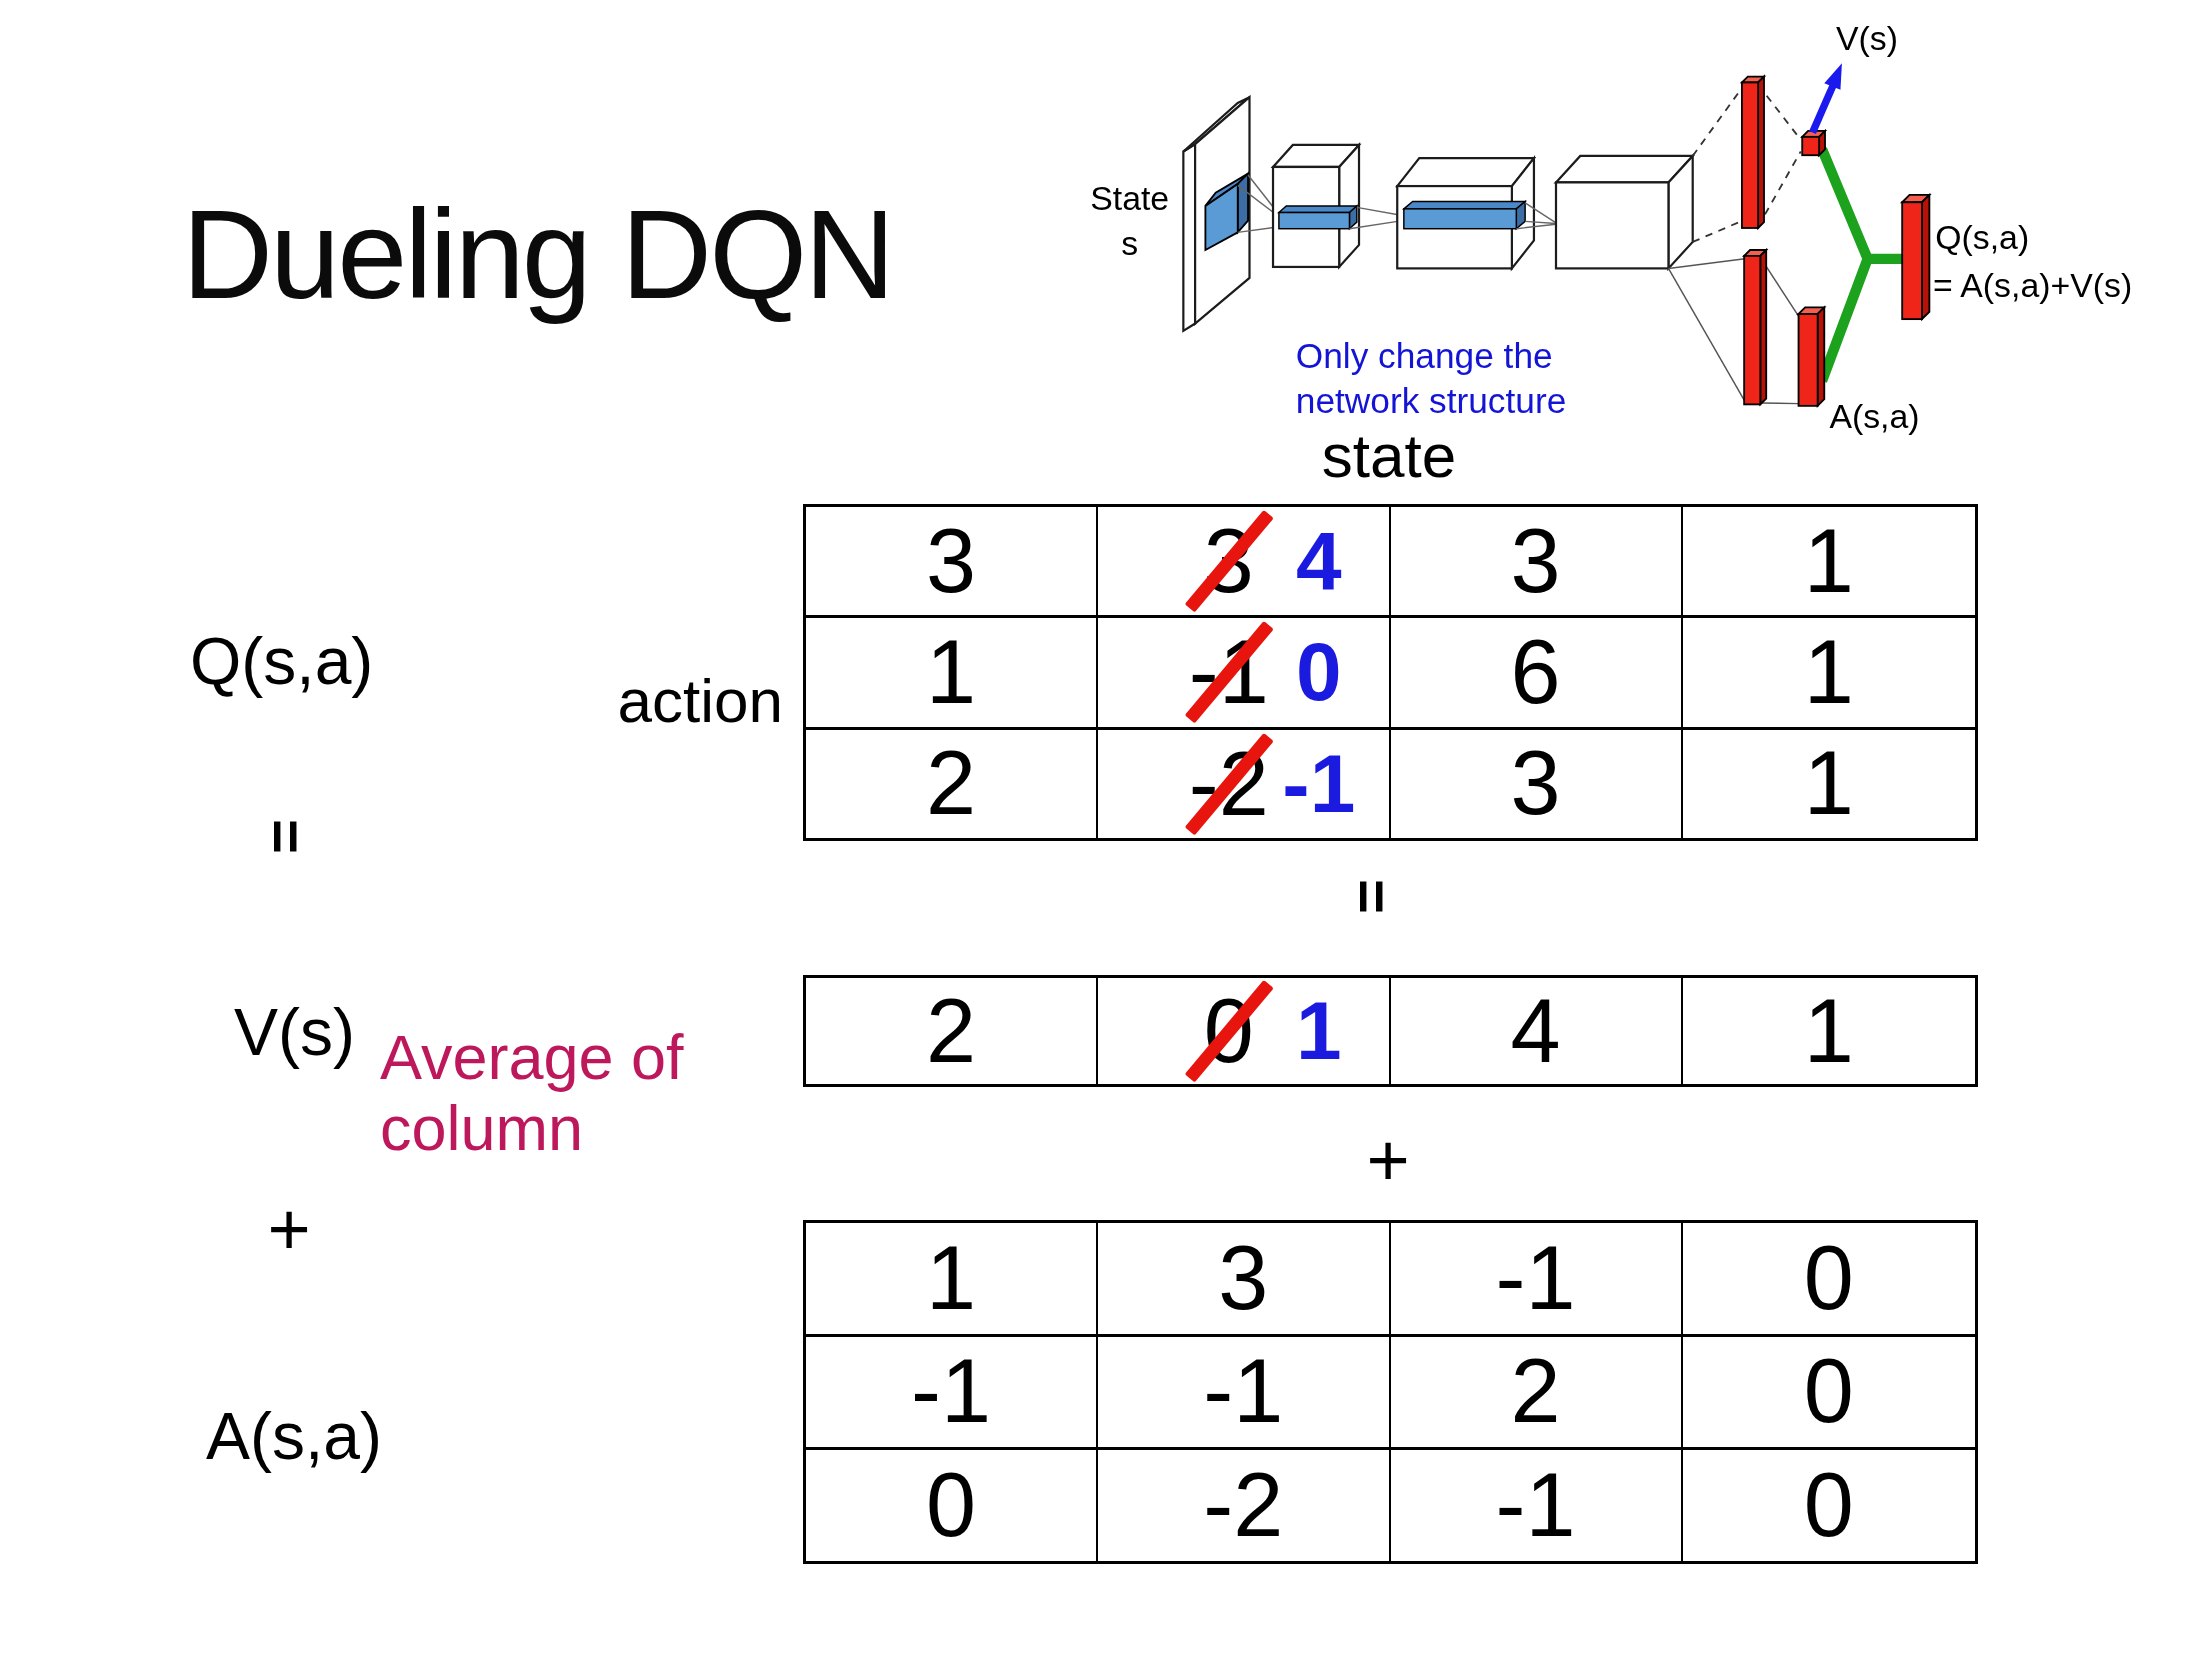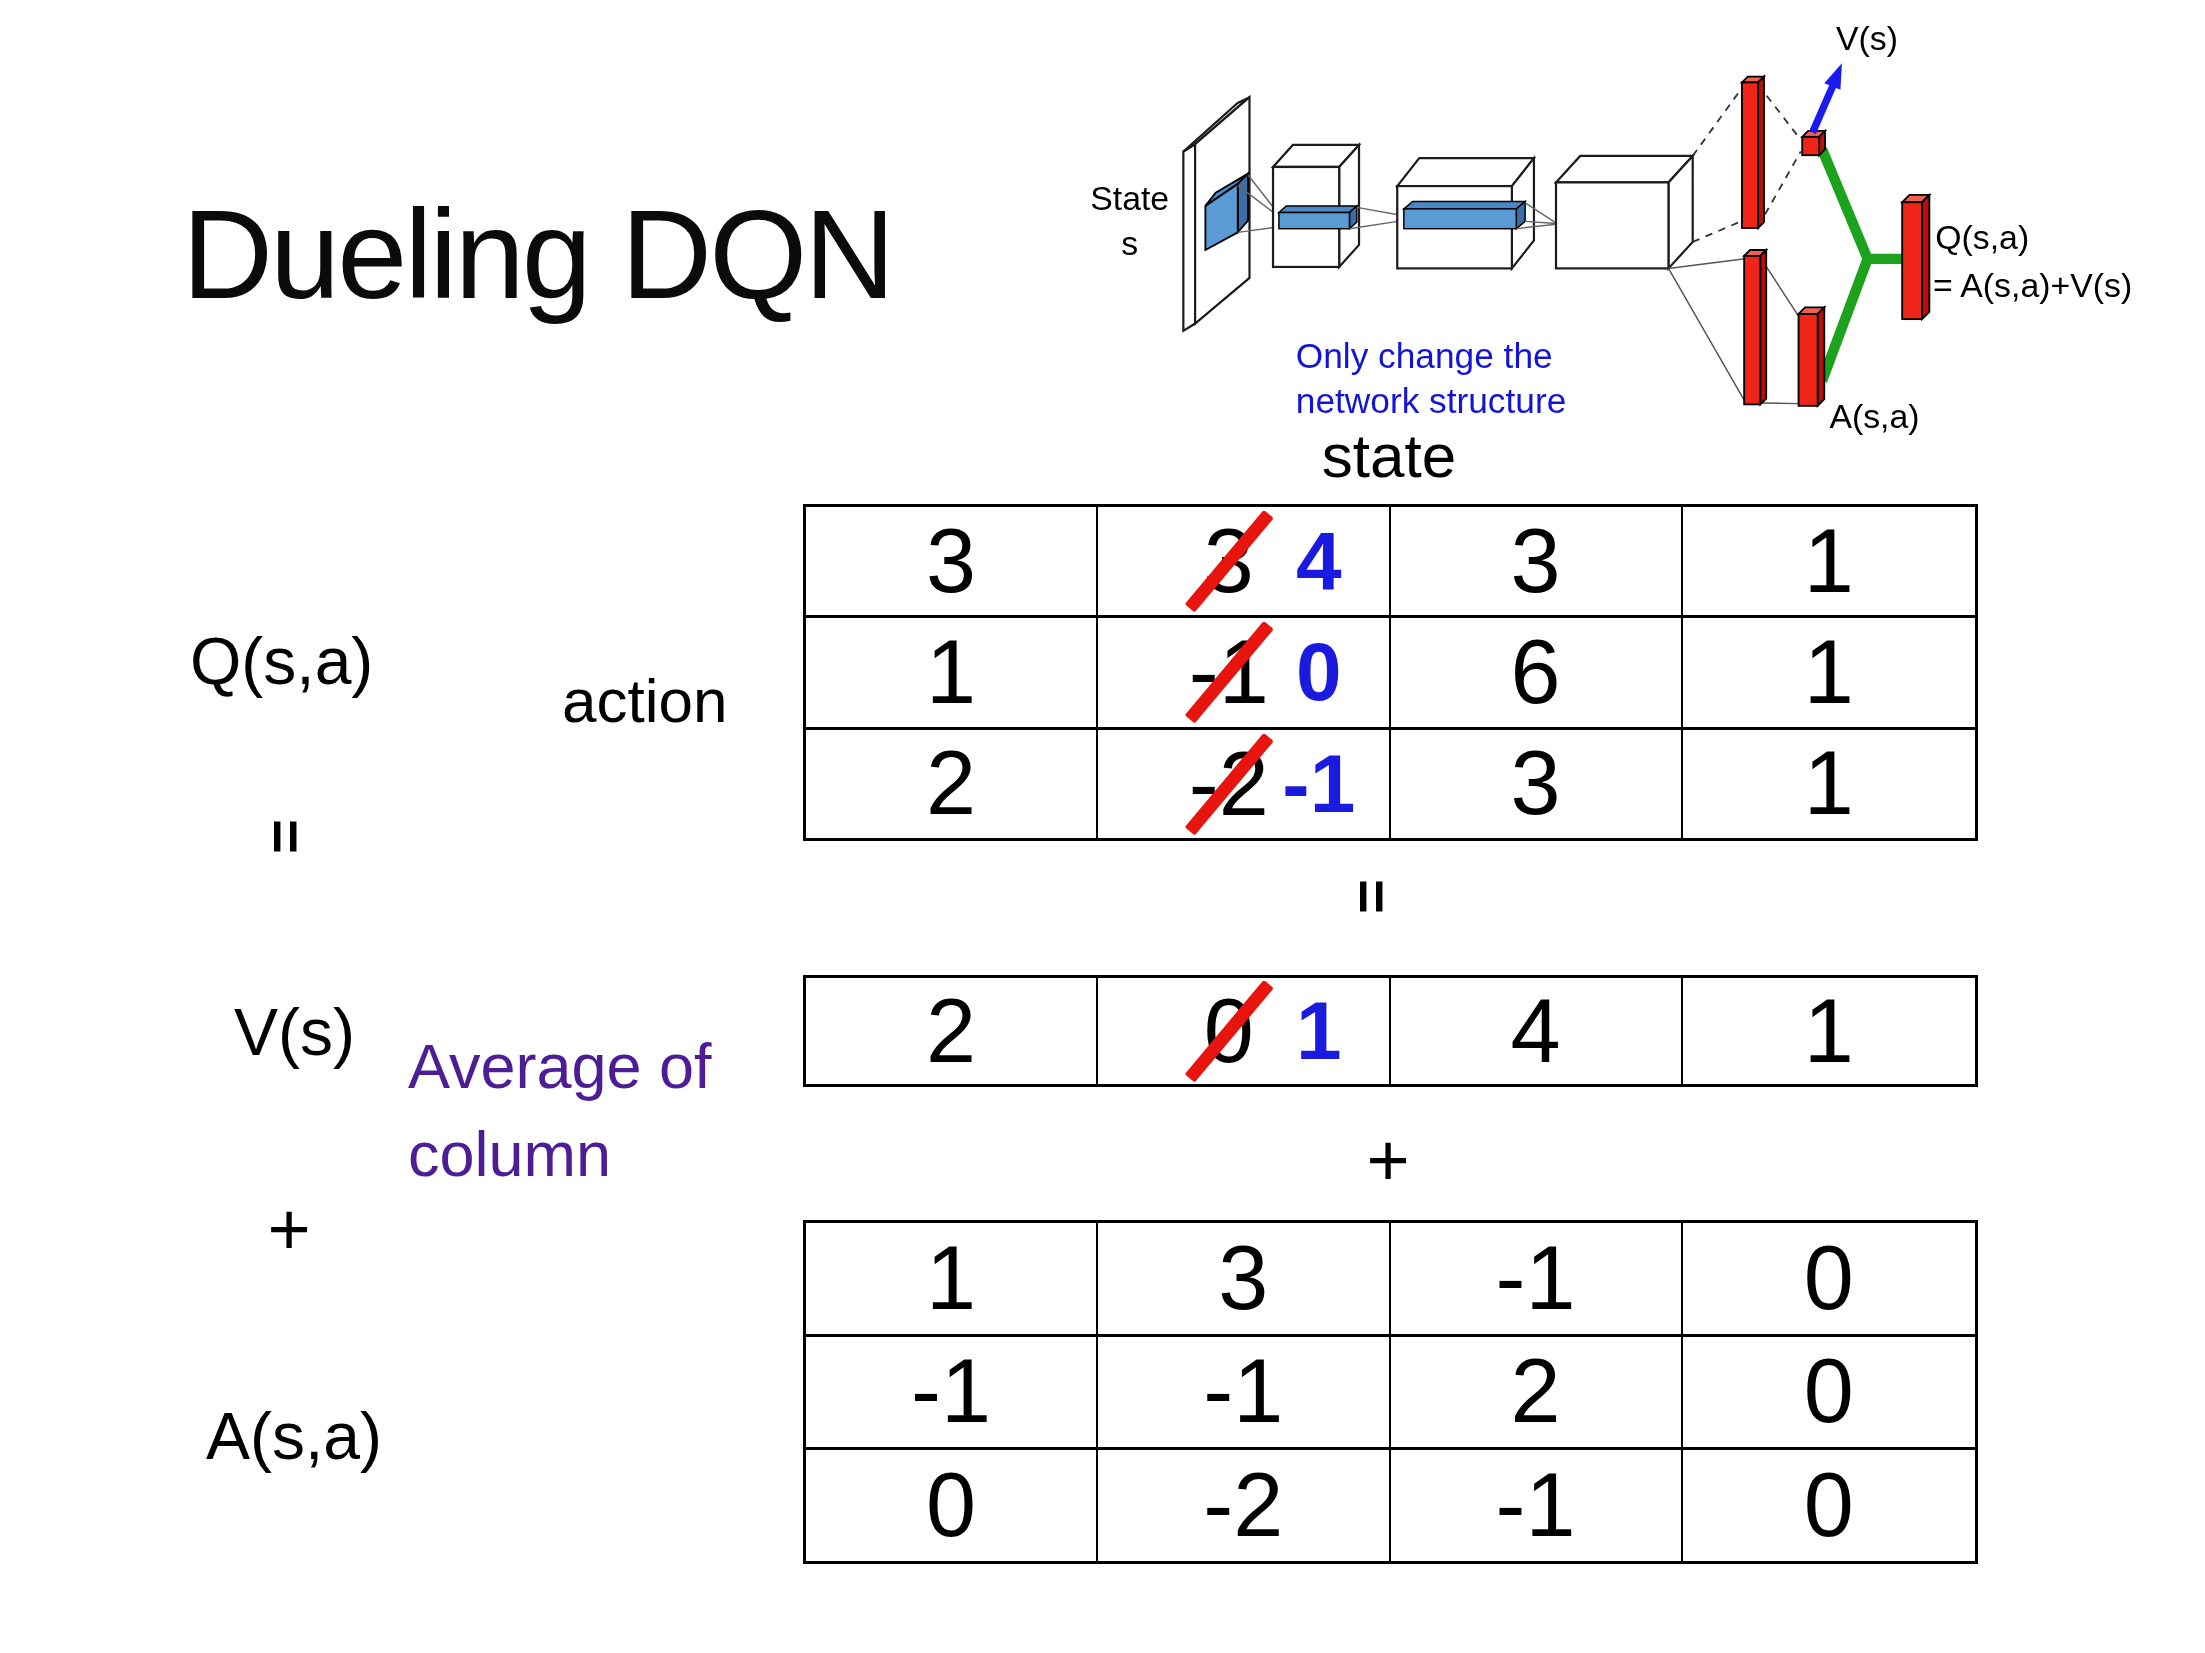--- a/index.html
+++ b/index.html
@@ -2,31 +2,31 @@
 <html style="font-size:11.8px"><head>
 <meta charset="utf-8">
 <style>
   html,body{margin:0;padding:0;background:#fff;}
   .stage{position:relative;width:2205px;height:1654px;background:#ffffff;overflow:hidden;
          font-family:"Liberation Sans", sans-serif;color:#000;}
   .abs{position:absolute;}
   .title{left:182px;top:182px;font-size:126px;letter-spacing:-2.9px;font-weight:400;color:#0b0b0b;white-space:nowrap;}
   .lbl{white-space:nowrap;}
   .q-label{left:190px;top:623px;font-size:66px;}
-  .action-label{left:562px;top:665px;width:221px;text-align:left;font-size:62px;}
+  .action-label{left:562px;top:665px;width:221px;text-align:right;font-size:62px;}
   .state-label{left:1242px;top:420px;width:294px;text-align:center;font-size:62px;}
   .eq-left{left:243px;top:795px;width:88px;height:82px;}
   .eq-center{left:1329px;top:855px;width:88px;height:82px;}
   .eqbox{display:flex;align-items:center;justify-content:center;font-size:60px;font-weight:600;}
   .rot{display:inline-block;transform:rotate(90deg);}
   .v-label{left:234px;top:994px;font-size:66px;}
   .plus-left{left:245px;top:1185px;width:88px;height:88px;display:flex;align-items:center;justify-content:center;font-size:74px;}
   .plus-center{left:1344px;top:1116px;width:88px;height:88px;display:flex;align-items:center;justify-content:center;font-size:74px;}
   .a-label{left:206px;top:1398px;font-size:66px;}
-  .blue-note{color:#4c1d95;font-size:63px;line-height:88px;white-space:pre-line;margin-left:28px;}
+  .blue-note{color:#be185d;font-size:63px;line-height:71px;white-space:pre-line;}
   .avg-note{left:380px;top:1022px;}
   .sum-note{left:380px;top:1465px;}
   
   .mtable{position:absolute;left:803px;width:1175px;display:grid;grid-template-columns:repeat(4,1fr);
           border:3.7px solid #000;box-sizing:border-box;background:#fff;}
   .t-q{top:504px;height:337px;}
   .t-v{top:975px;height:112px;}
   .t-a{top:1220px;height:344px;}
   .cell{position:relative;display:flex;align-items:center;justify-content:center;
         border-right:2.9px solid #000;border-bottom:3.7px solid #000;box-sizing:border-box;

